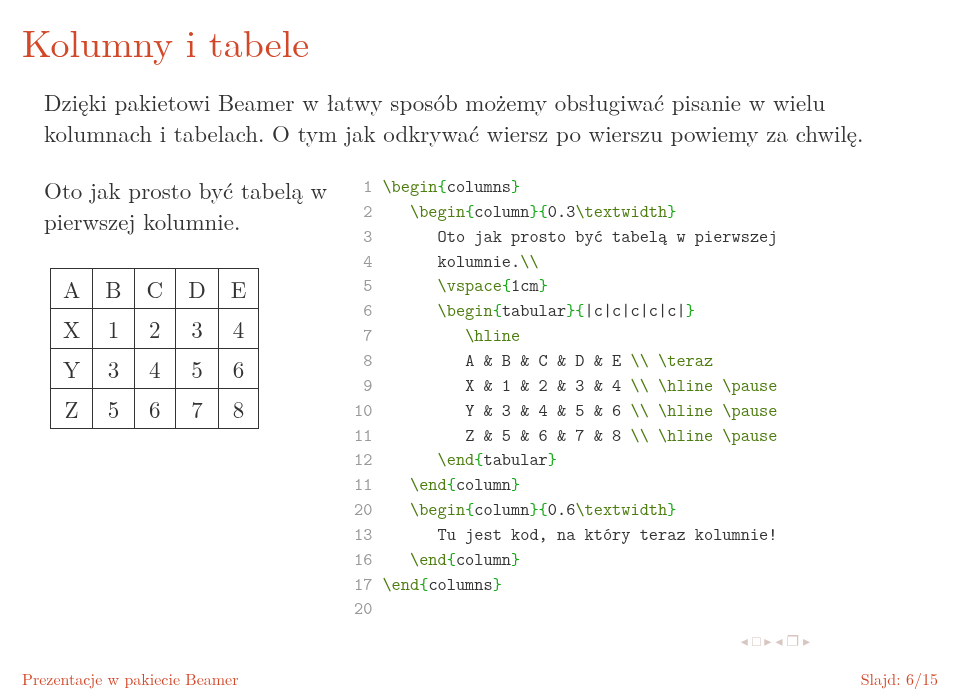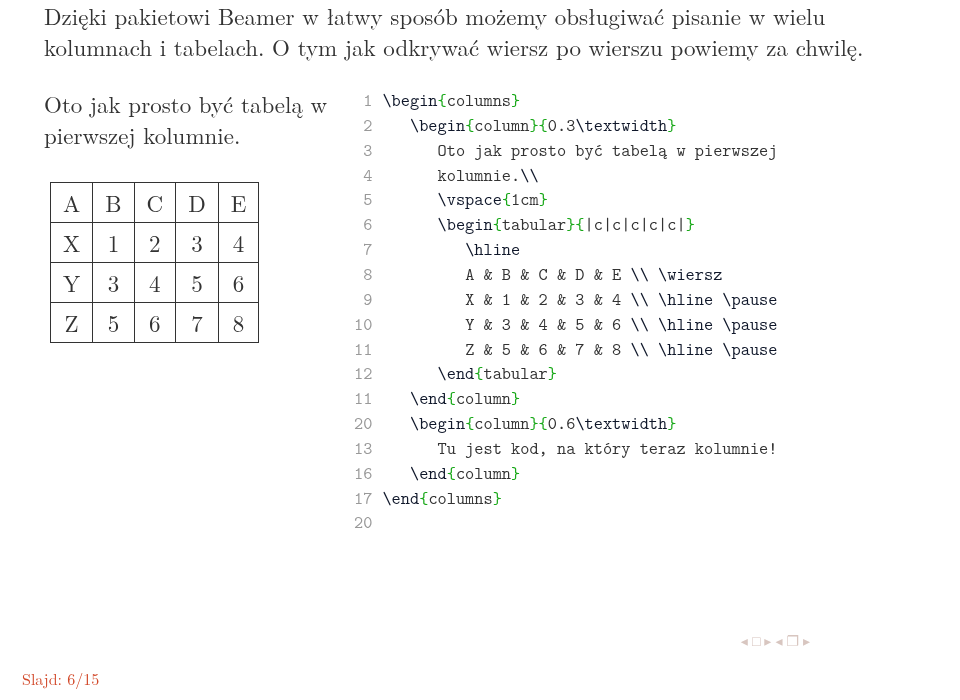--- a/index.html
+++ b/index.html
@@ -9,32 +9,33 @@
   .body { flex:1; padding:0 28px 0 44px; font-size:23px; color:#333; line-height:1.35; }
   .intro { margin-bottom:26px; }
   .columns { display:flex; gap:20px;justify-content:space-between; }
   .col-left { width:33%; }
   .col-left .caption { margin-bottom:32px; }
   table { border-collapse:collapse; margin-left:6px; }
   table td { border-left:1px solid #333; border-right:1px solid #333; padding:4px 12px; text-align:center; font-size:23px; }
   table tr { border-top:1px solid #333; border-bottom:1px solid #333; }
   .col-right { width:67%; font-family:"Latin Modern Mono","CMU Typewriter Text","Courier New",monospace; font-size:17.5px; line-height:1.42; white-space:pre; }
   .ln { color:#999; display:inline-block; width:32px; text-align:right; padding-right:10px; }
-  .kw { color:#0f172a; }  
+  .kw { color:#4d7c0f; }  
   .br { color:#18a818; }  
   .footer { height:44px; display:flex; align-items:center; justify-content:space-between; padding:0 22px; font-size:16px; color:#d2492a; }
   .footer .left, .footer .mid, .footer .right { }
   .navdots { position:absolute; right:150px; bottom:50px; display:flex; gap:4px; align-items:center; }
   .navdots span { color:#d8c6c0; font-size:14px; }
 </style>
 </head>
 <body>
 
 <div class="slide">
 
+  <div class="title">Kolumny i tabele</div>
 
   <div class="body">
     <p class="intro">Dzięki pakietowi Beamer w łatwy sposób możemy obsługiwać pisanie w wielu kolumnach i tabelach. O tym jak odkrywać wiersz po wierszu powiemy za chwilę.</p>
 
     <div class="columns">
       <div class="col-left">
         <p class="caption">Oto jak prosto być tabelą w pierwszej kolumnie.</p>
         <table>
           <tbody>
               <tr>
@@ -69,21 +70,21 @@
           </table>
       </div>
 
       <div class="col-right"><span class="ln">1</span><span class="kw">\begin</span><span class="br">{</span><span>columns</span><span class="br">}</span>
 <span class="ln">2</span>   <span class="kw">\begin</span><span class="br">{</span><span>column</span><span class="br">}{</span><span>0.3</span><span class="kw">\textwidth</span><span class="br">}</span>
 <span class="ln">3</span>      <span>Oto jak prosto być tabelą w pierwszej</span>
 <span class="ln">4</span>      <span>kolumnie.</span><span class="kw">\\</span>
 <span class="ln">5</span>      <span class="kw">\vspace</span><span class="br">{</span><span>1cm</span><span class="br">}</span>
 <span class="ln">6</span>      <span class="kw">\begin</span><span class="br">{</span><span>tabular</span><span class="br">}{</span><span>|c|c|c|c|c|</span><span class="br">}</span>
 <span class="ln">7</span>         <span class="kw">\hline</span>
-<span class="ln">8</span>         <span>A &amp; B &amp; C &amp; D &amp; E </span><span class="kw">\\ \wiersz</span>
+<span class="ln">8</span>         <span>A &amp; B &amp; C &amp; D &amp; E </span><span class="kw">\\ \teraz</span>
 <span class="ln">9</span>         <span>X &amp; 1 &amp; 2 &amp; 3 &amp; 4 </span><span class="kw">\\ \hline \pause</span>
 <span class="ln">10</span>         <span>Y &amp; 3 &amp; 4 &amp; 5 &amp; 6 </span><span class="kw">\\ \hline \pause</span>
 <span class="ln">11</span>         <span>Z &amp; 5 &amp; 6 &amp; 7 &amp; 8 </span><span class="kw">\\ \hline \pause</span>
 <span class="ln">12</span>      <span class="kw">\end</span><span class="br">{</span><span>tabular</span><span class="br">}</span>
 <span class="ln">11</span>   <span class="kw">\end</span><span class="br">{</span><span>column</span><span class="br">}</span>
 <span class="ln">20</span>   <span class="kw">\begin</span><span class="br">{</span><span>column</span><span class="br">}{</span><span>0.6</span><span class="kw">\textwidth</span><span class="br">}</span>
 <span class="ln">13</span>      <span>Tu jest kod, na który teraz kolumnie!</span>
 <span class="ln">16</span>   <span class="kw">\end</span><span class="br">{</span><span>column</span><span class="br">}</span>
 <span class="ln">17</span><span class="kw">\end</span><span class="br">{</span><span>columns</span><span class="br">}</span>
 <span class="ln">20</span></div>
@@ -93,16 +94,17 @@
   <div class="navdots">
     <span>◂</span>
     <span>□</span>
     <span>▸</span>
     <span>◂</span>
     <span>❐</span>
     <span>▸</span>
   </div>
 
   <div class="footer">
+    <span class="left">Prezentacje w pakiecie Beamer</span>
     <span class="right">Slajd: 6/15</span>
   </div>
 
 </div>
 
 </body></html>

